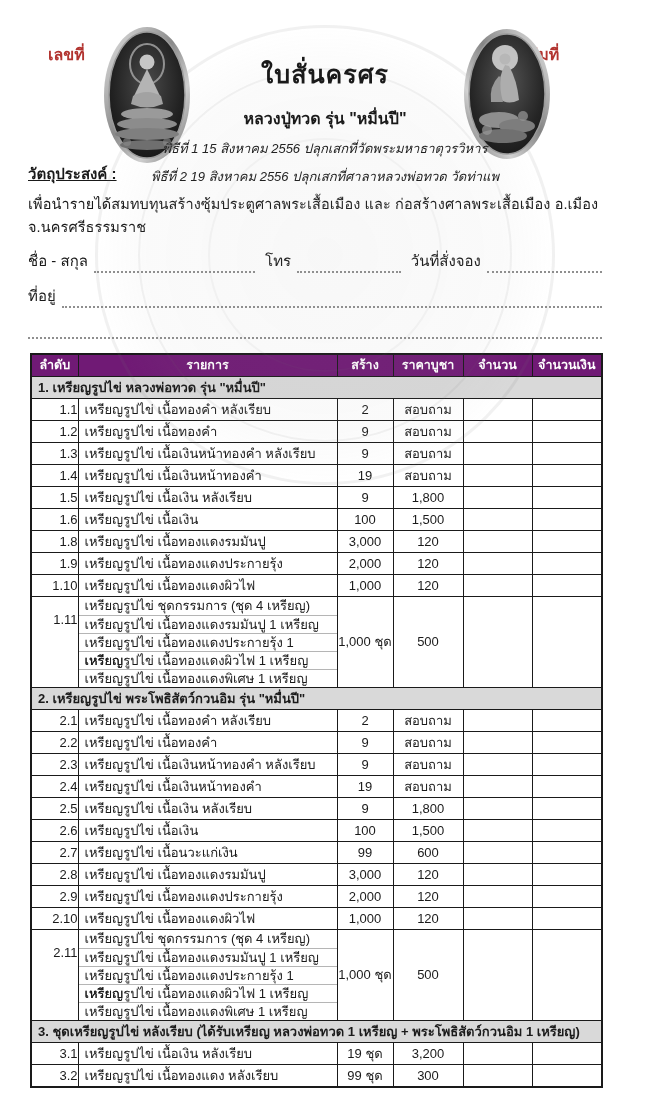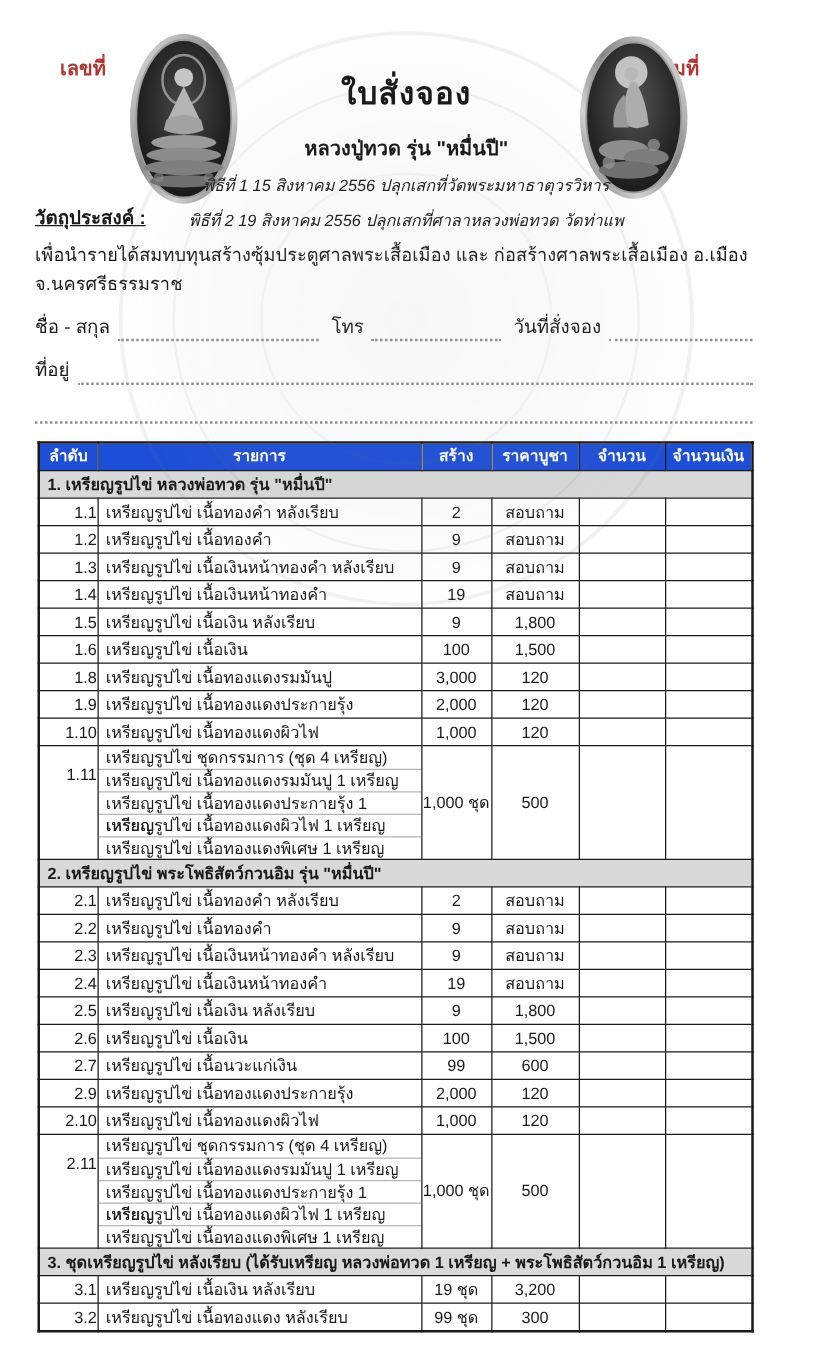--- a/index.html
+++ b/index.html
@@ -37,21 +37,21 @@
   .fline { display:flex; align-items:flex-end; margin-top:11px; font-size:15px; }
   .fline .lbl { white-space:nowrap; padding-right:6px;text-align:center; }
   .dots { border-bottom:2px dotted #8f8f8f; height:17px; display:inline-block; }
   .grow14 { flex-grow:1.4; } .grow9 { flex-grow:.9; } .grow10 { flex-grow:1; } .grow-full { flex-grow:1; }
   .fline .lbl.mid { padding-left:10px; }
   .extra-line { margin-top:14px; }
   
   table.order { border-collapse:collapse; margin:14px 0 0 30px; width:571px; table-layout:fixed;
     font-size:13px; border:2px solid #1a1a1a; }
   table.order td, table.order th { border:1px solid #1a1a1a; overflow:hidden; }
-  thead th { background:#1d4ed8; color:#ffffff; font-weight:bold; font-size:12.5px;
+  thead th { background:#701a75; color:#ffffff; font-weight:bold; font-size:12.5px;
     height:22px; text-align:center; border:1px solid #3a3a3a; }
   tr.section td { background:#d9d9d9; font-weight:bold; height:18px; padding:0 6px; font-size:13px; }
   tr.item td { height:21px; }
   td.c-no { text-align:right; }
   td.c-desc { text-align:left; padding:0 6px; }
   td.c-mid { text-align:center; }
   td.top-align { vertical-align:top; padding-top:15px; }
   .subline { height:18px; line-height:18px; padding:0 6px; }
   .subline + .subline { border-top:1px solid #b5b5b5; }
 </style>
@@ -116,21 +116,21 @@
     <path d="M42 37 Q34 52 36 70 Q44 78 56 72 Q54 52 46 38 Z" fill="#adadad"></path>
     <path d="M36 48 Q26 58 28 74 L40 74 Q36 60 38 50 Z" fill="#989898"></path>
     <ellipse cx="36" cy="92" rx="20" ry="8" fill="#8e8e8e"></ellipse>
     <ellipse cx="54" cy="98" rx="18" ry="7" fill="#7d7d7d"></ellipse>
     <ellipse cx="40" cy="108" rx="24" ry="7" fill="#707070"></ellipse>
     <circle cx="60" cy="88" r="5" fill="#9a9a9a" opacity=".7"></circle>
     <circle cx="24" cy="102" r="5" fill="#9a9a9a" opacity=".7"></circle>
   </svg>
 
   <div class="title-block">
-    <div class="doc-title">ใบสั่งจอง</div>
+    <div class="doc-title">ใบสั่นครศร</div>
     <div class="doc-subtitle">หลวงปู่ทวด  รุ่น "หมื่นปี"</div>
     <div class="ceremony">พิธีที่ 1 15 สิงหาคม 2556 ปลุกเสกที่วัดพระมหาธาตุวรวิหาร</div>
     <div class="ceremony">พิธีที่ 2 19 สิงหาคม 2556 ปลุกเสกที่ศาลาหลวงพ่อทวด วัดท่าแพ</div>
   </div>
 </div>
 
 <div class="purpose">
   <div class="purpose-label">วัตถุประสงค์ :</div>
   <div class="purpose-text">เพื่อนำรายได้สมทบทุนสร้างซุ้มประตูศาลพระเสื้อเมือง และ ก่อสร้างศาลพระเสื้อเมือง  อ.เมือง จ.นครศรีธรรมราช</div>
 
@@ -315,20 +315,28 @@
       </tr>
       <tr class="item">
         <td class="c-no">2.7</td>
         <td class="c-desc">เหรียญรูปไข่ เนื้อนวะแก่เงิน</td>
         <td class="c-mid">99</td>
         <td class="c-mid">600</td>
         <td class="c-mid"></td>
         <td class="c-mid"></td>
       </tr>
       <tr class="item">
+        <td class="c-no">2.8</td>
+        <td class="c-desc">เหรียญรูปไข่ เนื้อทองแดงรมมันปู</td>
+        <td class="c-mid">3,000</td>
+        <td class="c-mid">120</td>
+        <td class="c-mid"></td>
+        <td class="c-mid"></td>
+      </tr>
+      <tr class="item">
         <td class="c-no">2.9</td>
         <td class="c-desc">เหรียญรูปไข่ เนื้อทองแดงประกายรุ้ง</td>
         <td class="c-mid">2,000</td>
         <td class="c-mid">120</td>
         <td class="c-mid"></td>
         <td class="c-mid"></td>
       </tr>
       <tr class="item">
         <td class="c-no">2.10</td>
         <td class="c-desc">เหรียญรูปไข่ เนื้อทองแดงผิวไฟ</td>

